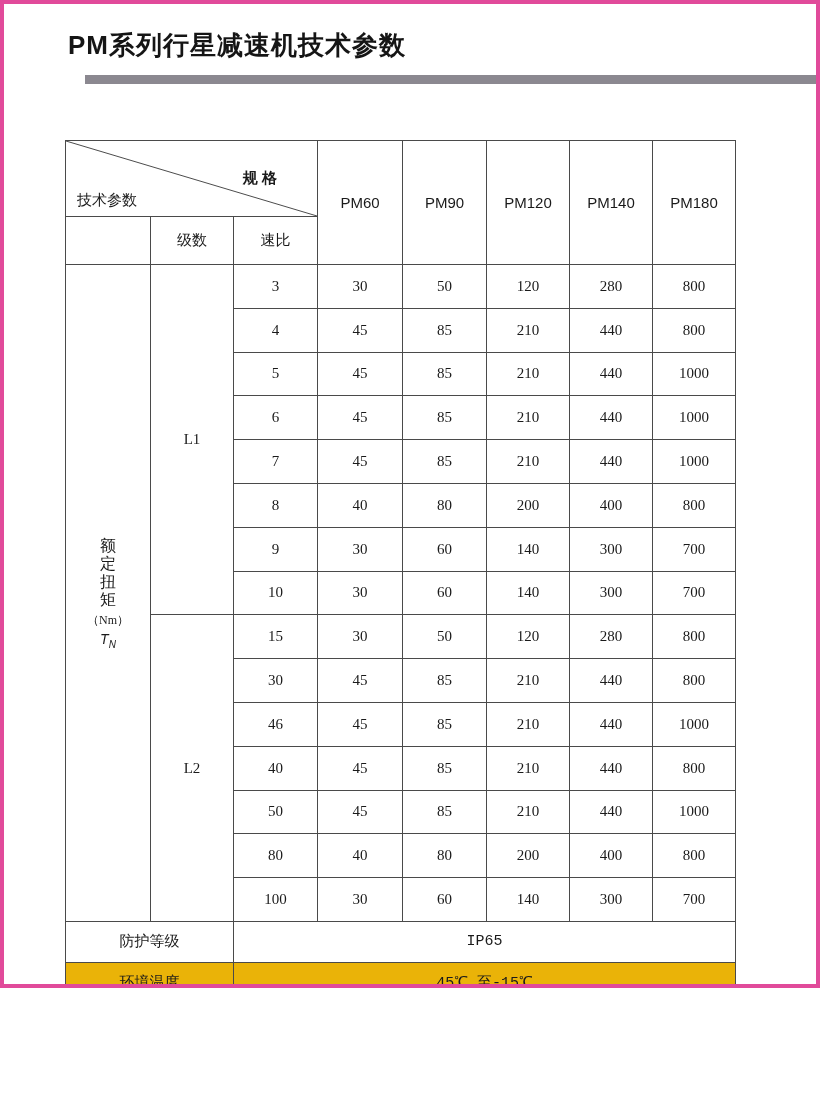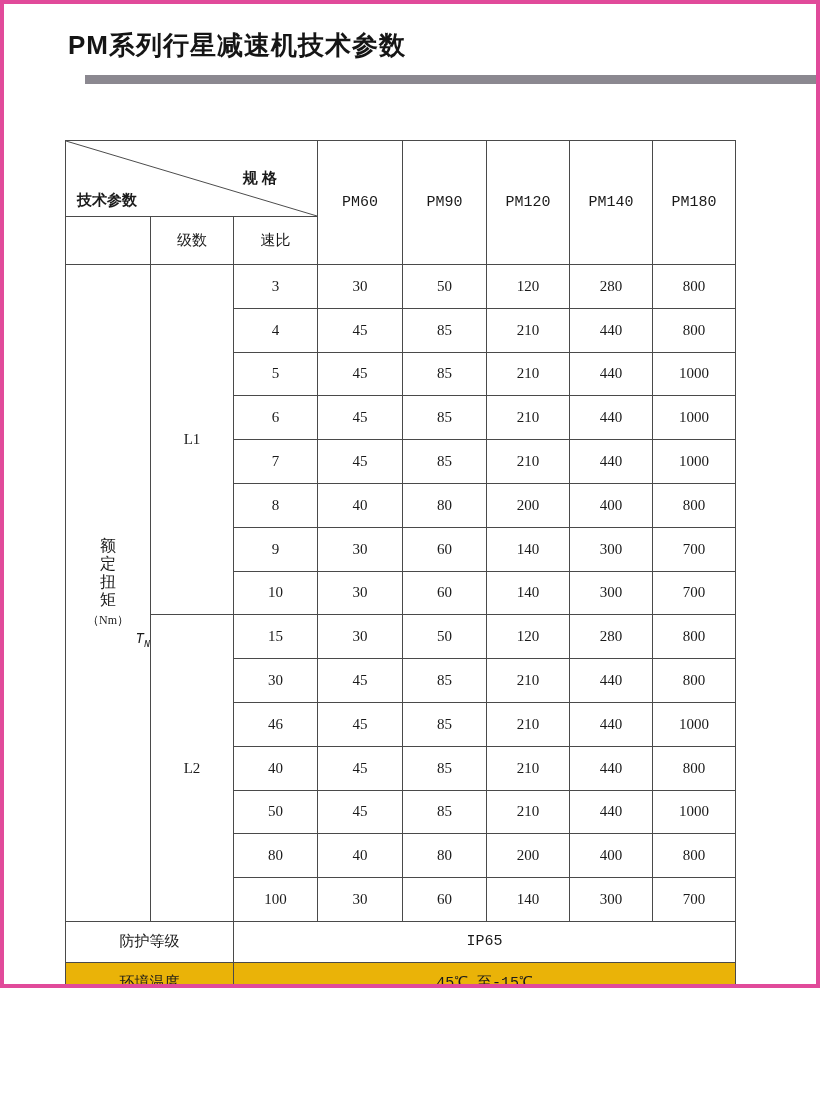--- a/index.html
+++ b/index.html
@@ -43,33 +43,33 @@
   tr.foot-row { height:41px; }
 
   td.corner { position:relative; padding:0; }
   td.corner svg.diag { position:absolute; left:0; top:0; width:100%; height:100%; display:block; }
   .corner-tr {
     position:absolute; right:40px; top:28px;
     font-weight:bold; font-size:15px; white-space:pre;
   }
   .corner-bl {
     position:absolute; left:11px; bottom:6px;
-    font-weight:bold; font-size:15px;
-  }
-  th.pm-col { font-size:15px; font-weight:normal; font-family:Liberation Mono, monospace; }
+    font-weight:normal; font-size:15px;
+  }
+  th.pm-col { font-size:15px; font-weight:normal; font-family:Liberation Sans, sans-serif; }
   td.subhead { font-weight:bold; font-size:15px;margin-left:44px; }
 
   .num { font-family:"Liberation Serif", serif; font-size:15px; }
   td.shaded { background:#d7d4cf; }
   td.group-cell { background:#d7d4cf; font-family:"Liberation Serif", serif; }
 
   td.torque-cell { background:#ffffff; }
   .v-chars { font-size:16px; line-height:18px; font-weight:normal; letter-spacing:0; }
   .v-unit { font-family:"Liberation Serif", serif; font-size:12px; margin-top:3px; }
-  .v-sym  { font-family:Liberation Mono, monospace; font-size:14px; font-style:italic; margin-top:2px;text-align:right; }
+  .v-sym  { font-family:Liberation Sans, sans-serif; font-size:14px; font-style:italic; margin-top:2px; }
   .v-sym sub { font-size:10px; font-style:italic; }
 
   td.foot-label { font-weight:bold; font-size:15px; }
   td.foot-value { font-family:Liberation Mono, monospace; font-size:15px; }
   tr.foot-shaded td { background:#eab308; }
 
   
   .footer-gear { position:absolute; left:56px; top:1047px; width:44px; height:44px; }
   .footer-dot  {
     position:absolute; left:92px; top:1064px;

